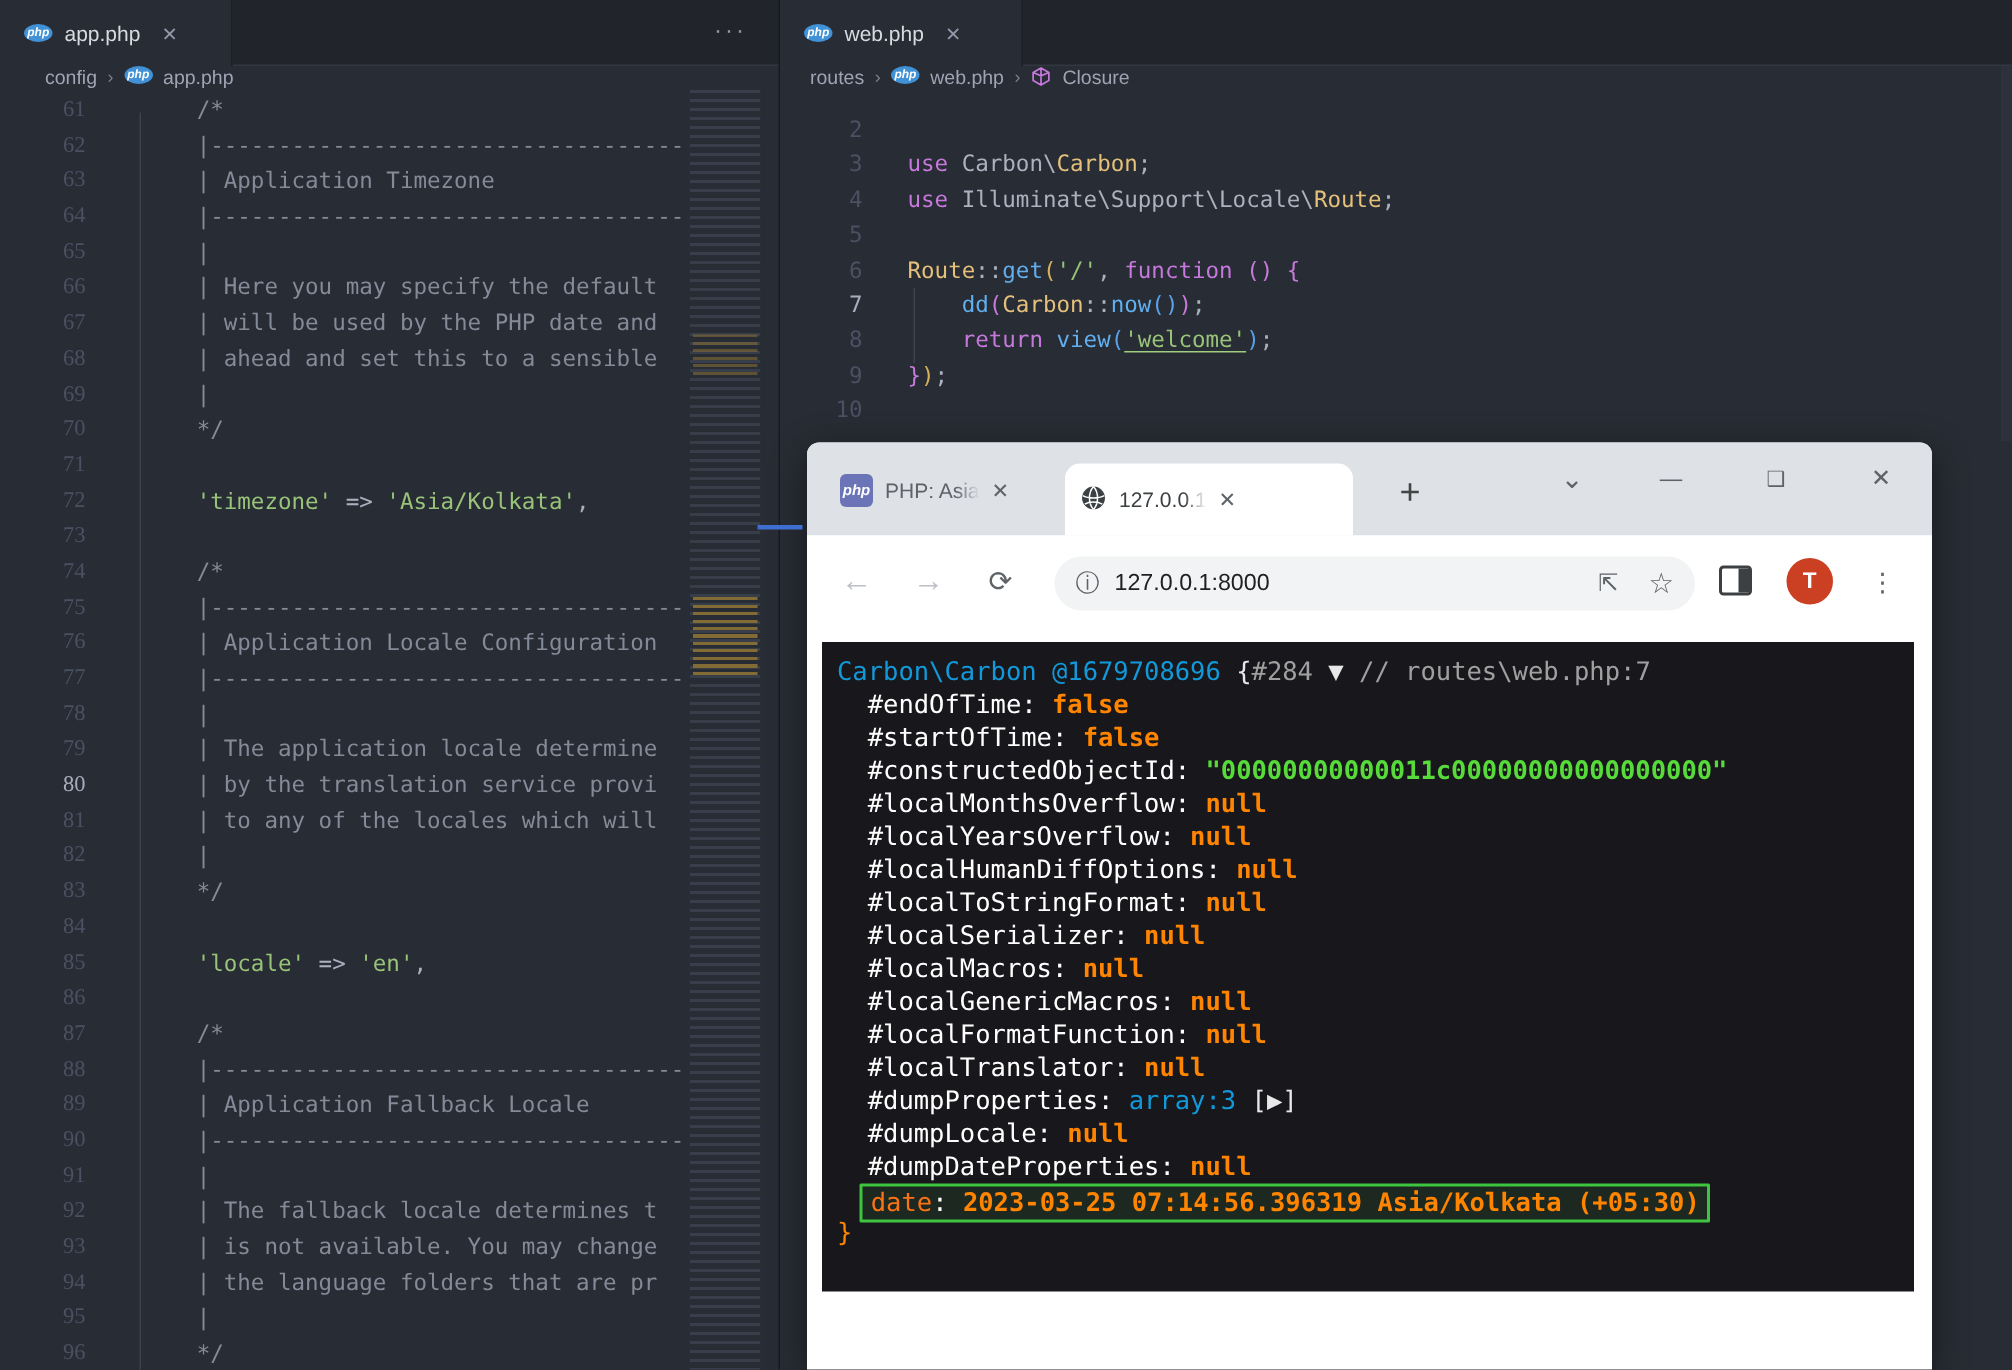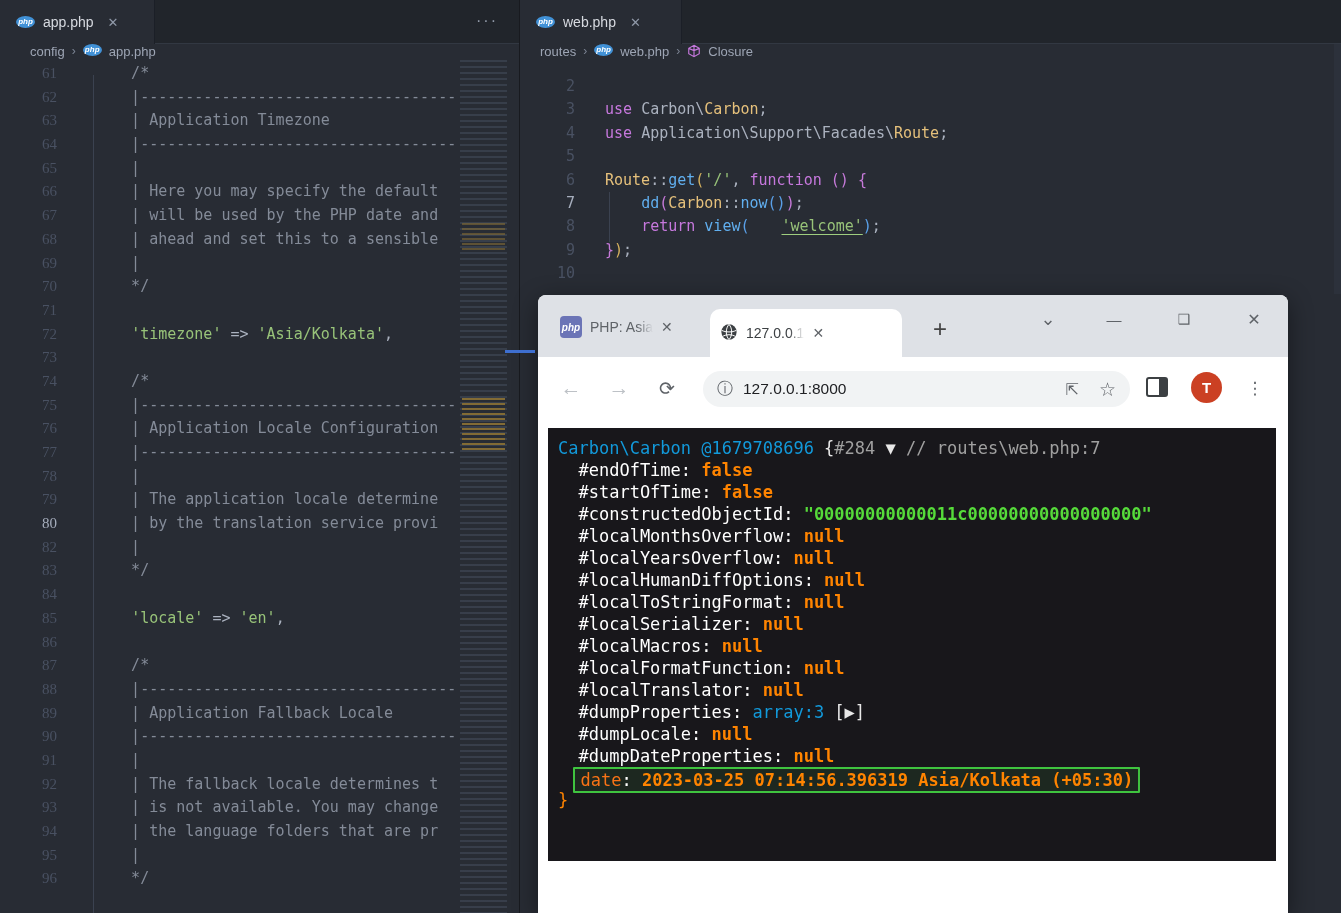--- a/index.html
+++ b/index.html
@@ -30,21 +30,21 @@
   #left-code .code-text { padding-left:38px; }
   #right-code { top:75px; width:821px; overflow:hidden; }
   #right-code .code-row { height:23.4px; line-height:23.4px; }
   #right-code .ln { width:55px; }
   #right-code .code-text { padding-left:30px; }
   .code-row.current .ln { color:#a6aebd; }
   #left-code .code-row.current::before { content:""; position:absolute; left:93px; right:0; top:0; bottom:0; background:#2c313c; z-index:-1; }
   #right-code .code-row.current::before { content:""; position:absolute; left:75px; right:0; top:0; bottom:0; background:#2c313a; z-index:-1; }
 
   .tk-kw{color:#c678dd} .tk-cls{color:#e5c07b} .tk-fn{color:#61afef}
-  .tk-str{color:#98c379} .tk-strU{color:#98c379; text-decoration:underline; text-decoration-color:#9fce7f; text-underline-offset:3px;margin-left:32px;}
+  .tk-str{color:#98c379} .tk-strU{color:#98c379; text-decoration:underline; text-decoration-color:#9fce7f; text-underline-offset:3px;}
   .tk-cmt{color:#848b98} .tk-txt{color:#abb2bf}
   .tk-br1{color:#d5b15e} .tk-br2{color:#c67ad9} .tk-br3{color:#5aa0e8}
 
   .indent-guide { position:absolute; width:1px; background:#3b4250; }
   #left-guide { left:93px; top:75px; height:838px; }
   #right-guide { left:89px; top:192px; height:50px; }
 
   .minimap { position:absolute; left:460px; top:60px; width:47px; bottom:0; background:repeating-linear-gradient(180deg,#3d4452 0 2px, transparent 2px 6px); opacity:.75; }
   .minimap-orange { position:absolute; left:2px; right:2px; background:repeating-linear-gradient(180deg,#a08136 0 2px, transparent 2px 5px); }
   .scroll-gutter { position:absolute; left:507px; top:44px; width:12px; bottom:0; background:#282c34; }
@@ -117,20 +117,21 @@
       <div class="code-row"><span class="ln">71</span><span class="code-text"></span></div>
       <div class="code-row"><span class="ln">72</span><span class="code-text"><span class="tk-txt">    </span><span class="tk-str">'timezone'</span><span class="tk-txt"> =&gt; </span><span class="tk-str">'Asia/Kolkata'</span><span class="tk-txt">,</span></span></div>
       <div class="code-row"><span class="ln">73</span><span class="code-text"></span></div>
       <div class="code-row"><span class="ln">74</span><span class="code-text"><span class="tk-cmt">    /*</span></span></div>
       <div class="code-row"><span class="ln">75</span><span class="code-text"><span class="tk-cmt">    |--------------------------------------------------</span></span></div>
       <div class="code-row"><span class="ln">76</span><span class="code-text"><span class="tk-cmt">    | Application Locale Configuration</span></span></div>
       <div class="code-row"><span class="ln">77</span><span class="code-text"><span class="tk-cmt">    |--------------------------------------------------</span></span></div>
       <div class="code-row"><span class="ln">78</span><span class="code-text"><span class="tk-cmt">    |</span></span></div>
       <div class="code-row"><span class="ln">79</span><span class="code-text"><span class="tk-cmt">    | The application locale determine</span></span></div>
       <div class="code-row current"><span class="ln">80</span><span class="code-text"><span class="tk-cmt">    | by the translation service provi</span></span></div>
+      <div class="code-row"><span class="ln">81</span><span class="code-text"><span class="tk-cmt">    | to any of the locales which will</span></span></div>
       <div class="code-row"><span class="ln">82</span><span class="code-text"><span class="tk-cmt">    |</span></span></div>
       <div class="code-row"><span class="ln">83</span><span class="code-text"><span class="tk-cmt">    */</span></span></div>
       <div class="code-row"><span class="ln">84</span><span class="code-text"></span></div>
       <div class="code-row"><span class="ln">85</span><span class="code-text"><span class="tk-txt">    </span><span class="tk-str">'locale'</span><span class="tk-txt"> =&gt; </span><span class="tk-str">'en'</span><span class="tk-txt">,</span></span></div>
       <div class="code-row"><span class="ln">86</span><span class="code-text"></span></div>
       <div class="code-row"><span class="ln">87</span><span class="code-text"><span class="tk-cmt">    /*</span></span></div>
       <div class="code-row"><span class="ln">88</span><span class="code-text"><span class="tk-cmt">    |--------------------------------------------------</span></span></div>
       <div class="code-row"><span class="ln">89</span><span class="code-text"><span class="tk-cmt">    | Application Fallback Locale</span></span></div>
       <div class="code-row"><span class="ln">90</span><span class="code-text"><span class="tk-cmt">    |--------------------------------------------------</span></span></div>
       <div class="code-row"><span class="ln">91</span><span class="code-text"><span class="tk-cmt">    |</span></span></div>
@@ -167,21 +168,21 @@
         <svg width="14" height="14" viewBox="0 0 16 16">
           <path d="M8 1.5 14 5v6L8 14.5 2 11V5z M8 1.5v6 M2 5l6 2.5L14 5 M8 14.5v-7" fill="none" stroke="#c678dd" stroke-width="1.3"></path>
         </svg>
       </span>
     <span>Closure</span>
   </div>
   <div class="indent-guide" id="right-guide"></div>
   <div class="code-area mono" id="right-code">
       <div class="code-row"><span class="ln">2</span><span class="code-text"></span></div>
       <div class="code-row"><span class="ln">3</span><span class="code-text"><span class="tk-kw">use </span><span class="tk-txt">Carbon\</span><span class="tk-cls">Carbon</span><span class="tk-txt">;</span></span></div>
-      <div class="code-row"><span class="ln">4</span><span class="code-text"><span class="tk-kw">use </span><span class="tk-txt">Application\Support\Facades\</span><span class="tk-cls">Route</span><span class="tk-txt">;</span></span></div>
+      <div class="code-row"><span class="ln">4</span><span class="code-text"><span class="tk-kw">use </span><span class="tk-txt">Illuminate\Support\Locale\</span><span class="tk-cls">Route</span><span class="tk-txt">;</span></span></div>
       <div class="code-row"><span class="ln">5</span><span class="code-text"></span></div>
       <div class="code-row"><span class="ln">6</span><span class="code-text"><span class="tk-cls">Route</span><span class="tk-txt">::</span><span class="tk-fn">get</span><span class="tk-br1">(</span><span class="tk-str">'/'</span><span class="tk-txt">, </span><span class="tk-kw">function</span><span class="tk-txt"> </span><span class="tk-br2">()</span><span class="tk-txt"> </span><span class="tk-br2">{</span></span></div>
       <div class="code-row current"><span class="ln">7</span><span class="code-text"><span class="tk-txt">    </span><span class="tk-fn">dd</span><span class="tk-br2">(</span><span class="tk-cls">Carbon</span><span class="tk-txt">::</span><span class="tk-fn">now</span><span class="tk-br3">()</span><span class="tk-br2">)</span><span class="tk-txt">;</span></span></div>
       <div class="code-row"><span class="ln">8</span><span class="code-text"><span class="tk-txt">    </span><span class="tk-kw">return </span><span class="tk-fn">view</span><span class="tk-br3">(</span><span class="tk-strU">'welcome'</span><span class="tk-br3">)</span><span class="tk-txt">;</span></span></div>
       <div class="code-row"><span class="ln">9</span><span class="code-text"><span class="tk-br2">}</span><span class="tk-br1">)</span><span class="tk-txt">;</span></span></div>
       <div class="code-row"><span class="ln">10</span><span class="code-text"></span></div>
     </div>
   <div class="right-scrollbar"></div>
 </div>
 
@@ -226,20 +227,21 @@
       <div class="dl"><span class="d-note">Carbon\Carbon @1679708696</span><span class="d-w"> {</span><span class="d-ref">#284</span><span class="d-toggle"> ▼ </span><span class="d-ref">// routes\web.php:7</span></div>
       <div class="dl"><span class="d-prop">  #endOfTime: </span><span class="d-const">false</span></div>
       <div class="dl"><span class="d-prop">  #startOfTime: </span><span class="d-const">false</span></div>
       <div class="dl"><span class="d-prop">  #constructedObjectId: </span><span class="d-str">"00000000000011c00000000000000000"</span></div>
       <div class="dl"><span class="d-prop">  #localMonthsOverflow: </span><span class="d-const">null</span></div>
       <div class="dl"><span class="d-prop">  #localYearsOverflow: </span><span class="d-const">null</span></div>
       <div class="dl"><span class="d-prop">  #localHumanDiffOptions: </span><span class="d-const">null</span></div>
       <div class="dl"><span class="d-prop">  #localToStringFormat: </span><span class="d-const">null</span></div>
       <div class="dl"><span class="d-prop">  #localSerializer: </span><span class="d-const">null</span></div>
       <div class="dl"><span class="d-prop">  #localMacros: </span><span class="d-const">null</span></div>
+      <div class="dl"><span class="d-prop">  #localGenericMacros: </span><span class="d-const">null</span></div>
       <div class="dl"><span class="d-prop">  #localFormatFunction: </span><span class="d-const">null</span></div>
       <div class="dl"><span class="d-prop">  #localTranslator: </span><span class="d-const">null</span></div>
       <div class="dl"><span class="d-prop">  #dumpProperties: </span><span class="d-note">array:3</span><span class="d-w"> [</span><span class="d-toggle">▶</span><span class="d-w">]</span></div>
       <div class="dl"><span class="d-prop">  #dumpLocale: </span><span class="d-const">null</span></div>
       <div class="dl"><span class="d-prop">  #dumpDateProperties: </span><span class="d-const">null</span></div>
       <div class="dl"><span class="d-prop">  </span><span class="date-box"><span class="d-meta">date</span><span class="d-prop">: </span><span class="d-def">2023-03-25 07:14:56.396319 Asia/Kolkata (+05:30)</span></span></div>
       <div class="dl"><span class="dump-close">}</span></div>
     </div>
 </div>
 

